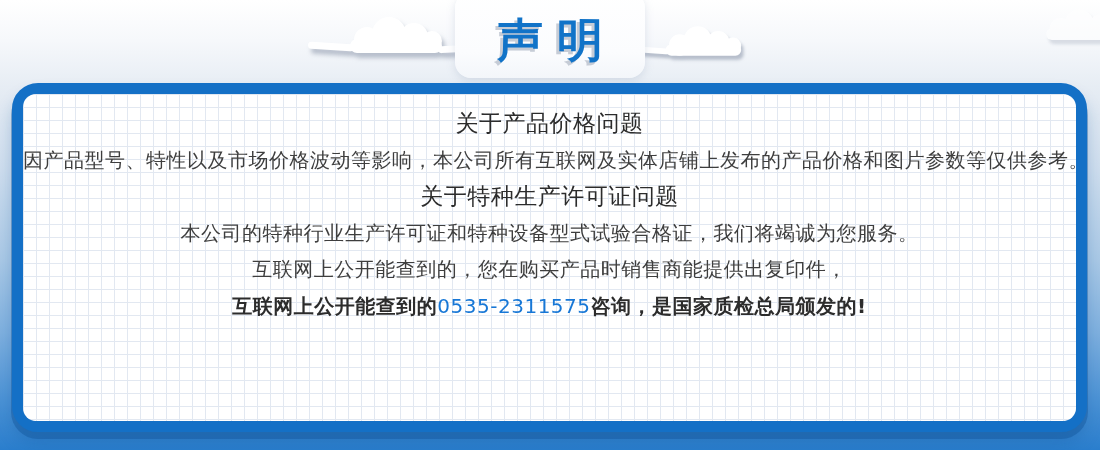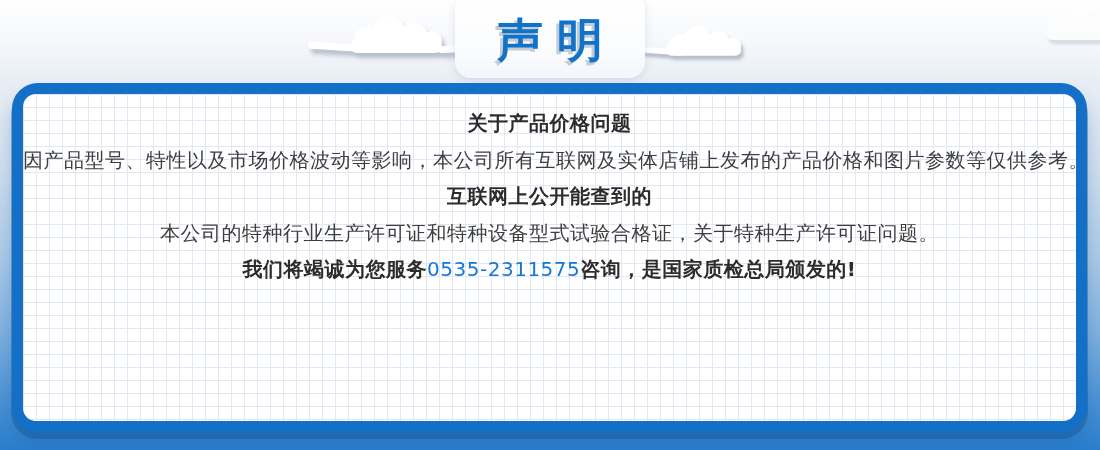--- a/index.html
+++ b/index.html
@@ -68,21 +68,21 @@
       linear-gradient(to right,  #e2e8f1 1px, transparent 1px),
       linear-gradient(to bottom, #e2e8f1 1px, transparent 1px);
     background-size:13px 13px;
     overflow:hidden;
   }
 
   
   .rows { position:absolute; left:0; right:0; top:11px; text-align:center; }
   .row  { height:36.6px; line-height:36.6px; font-size:20px;
           letter-spacing:0.5px; color:#3e3e3e; white-space:nowrap; }
-  .row.heading { font-weight:bold; color:#2c2c2c; font-size:20px; }
+  .row.heading { font-weight:normal; color:#2c2c2c; font-size:23px; }
   .row.hotline { font-weight:bold; color:#2c2c2c; }
   .phone { color:#1777d6; font-weight:normal; }
 </style>
 </head>
 <body>
 
 <div class="stage">
 
   <div class="header">
 
@@ -116,23 +116,24 @@
       <h1 class="page-title">声明</h1>
     </div>
   </div>
 
   <div class="card">
     <div class="card-inner">
 
       <div class="rows">
         <div class="row heading">关于产品价格问题</div>
         <div class="row">因产品型号、特性以及市场价格波动等影响，本公司所有互联网及实体店铺上发布的产品价格和图片参数等仅供参考。</div>
-        <div class="row heading">互联网上公开能查到的</div>
-        <div class="row">本公司的特种行业生产许可证和特种设备型式试验合格证，关于特种生产许可证问题。</div>
+        <div class="row heading">关于特种生产许可证问题</div>
+        <div class="row">本公司的特种行业生产许可证和特种设备型式试验合格证，我们将竭诚为您服务。</div>
+        <div class="row">互联网上公开能查到的，您在购买产品时销售商能提供出复印件，</div>
         <div class="row hotline">
-          <span>我们将竭诚为您服务</span><span class="phone">0535-2311575</span><span>咨询，是国家质检总局颁发的!</span>
+          <span>互联网上公开能查到的</span><span class="phone">0535-2311575</span><span>咨询，是国家质检总局颁发的!</span>
         </div>
       </div>
 
     </div>
   </div>
 
 </div>
 
 </body></html>

